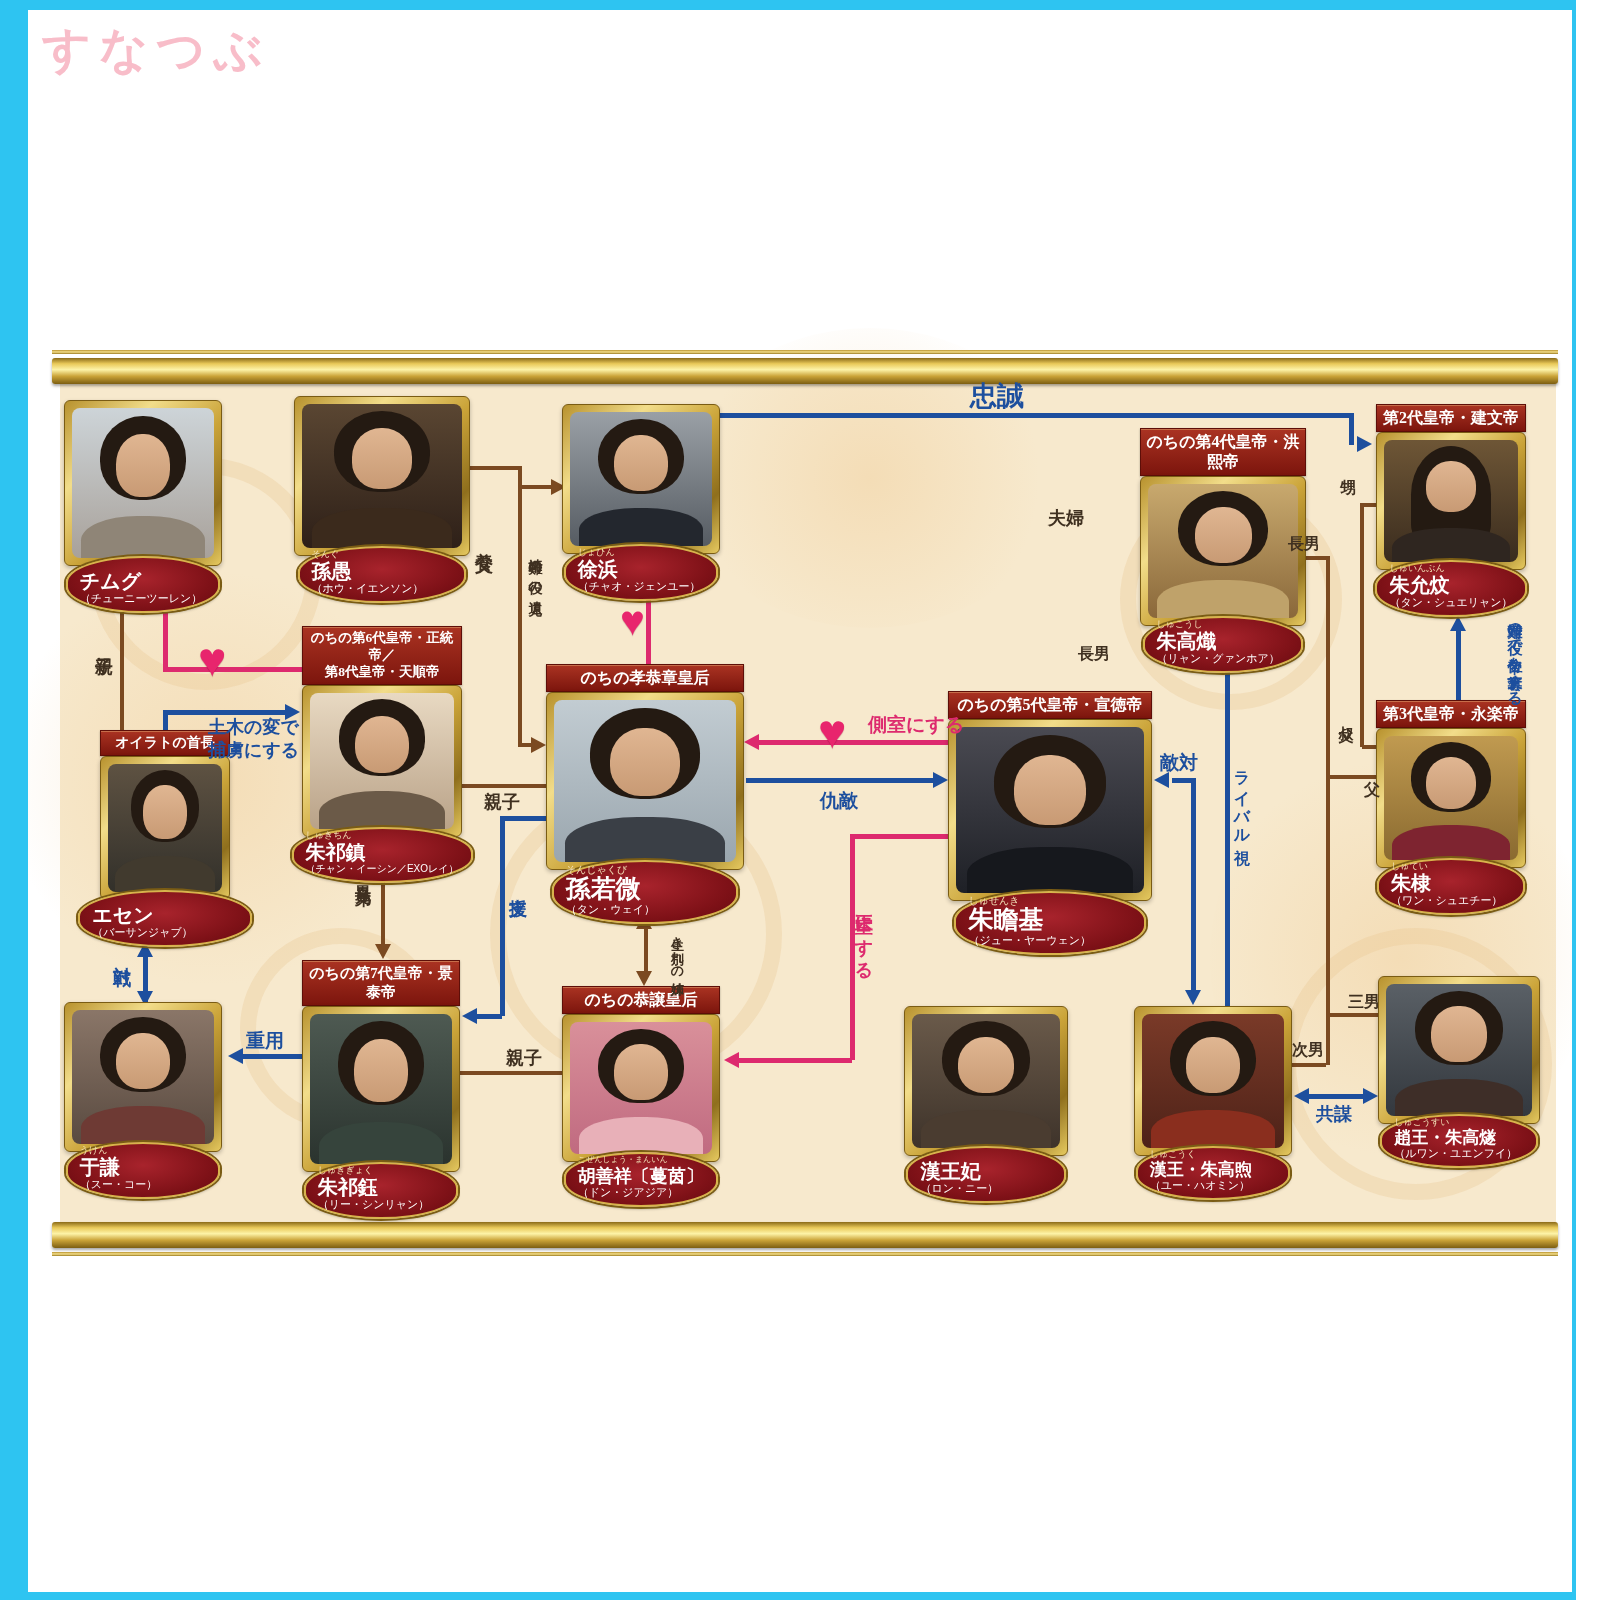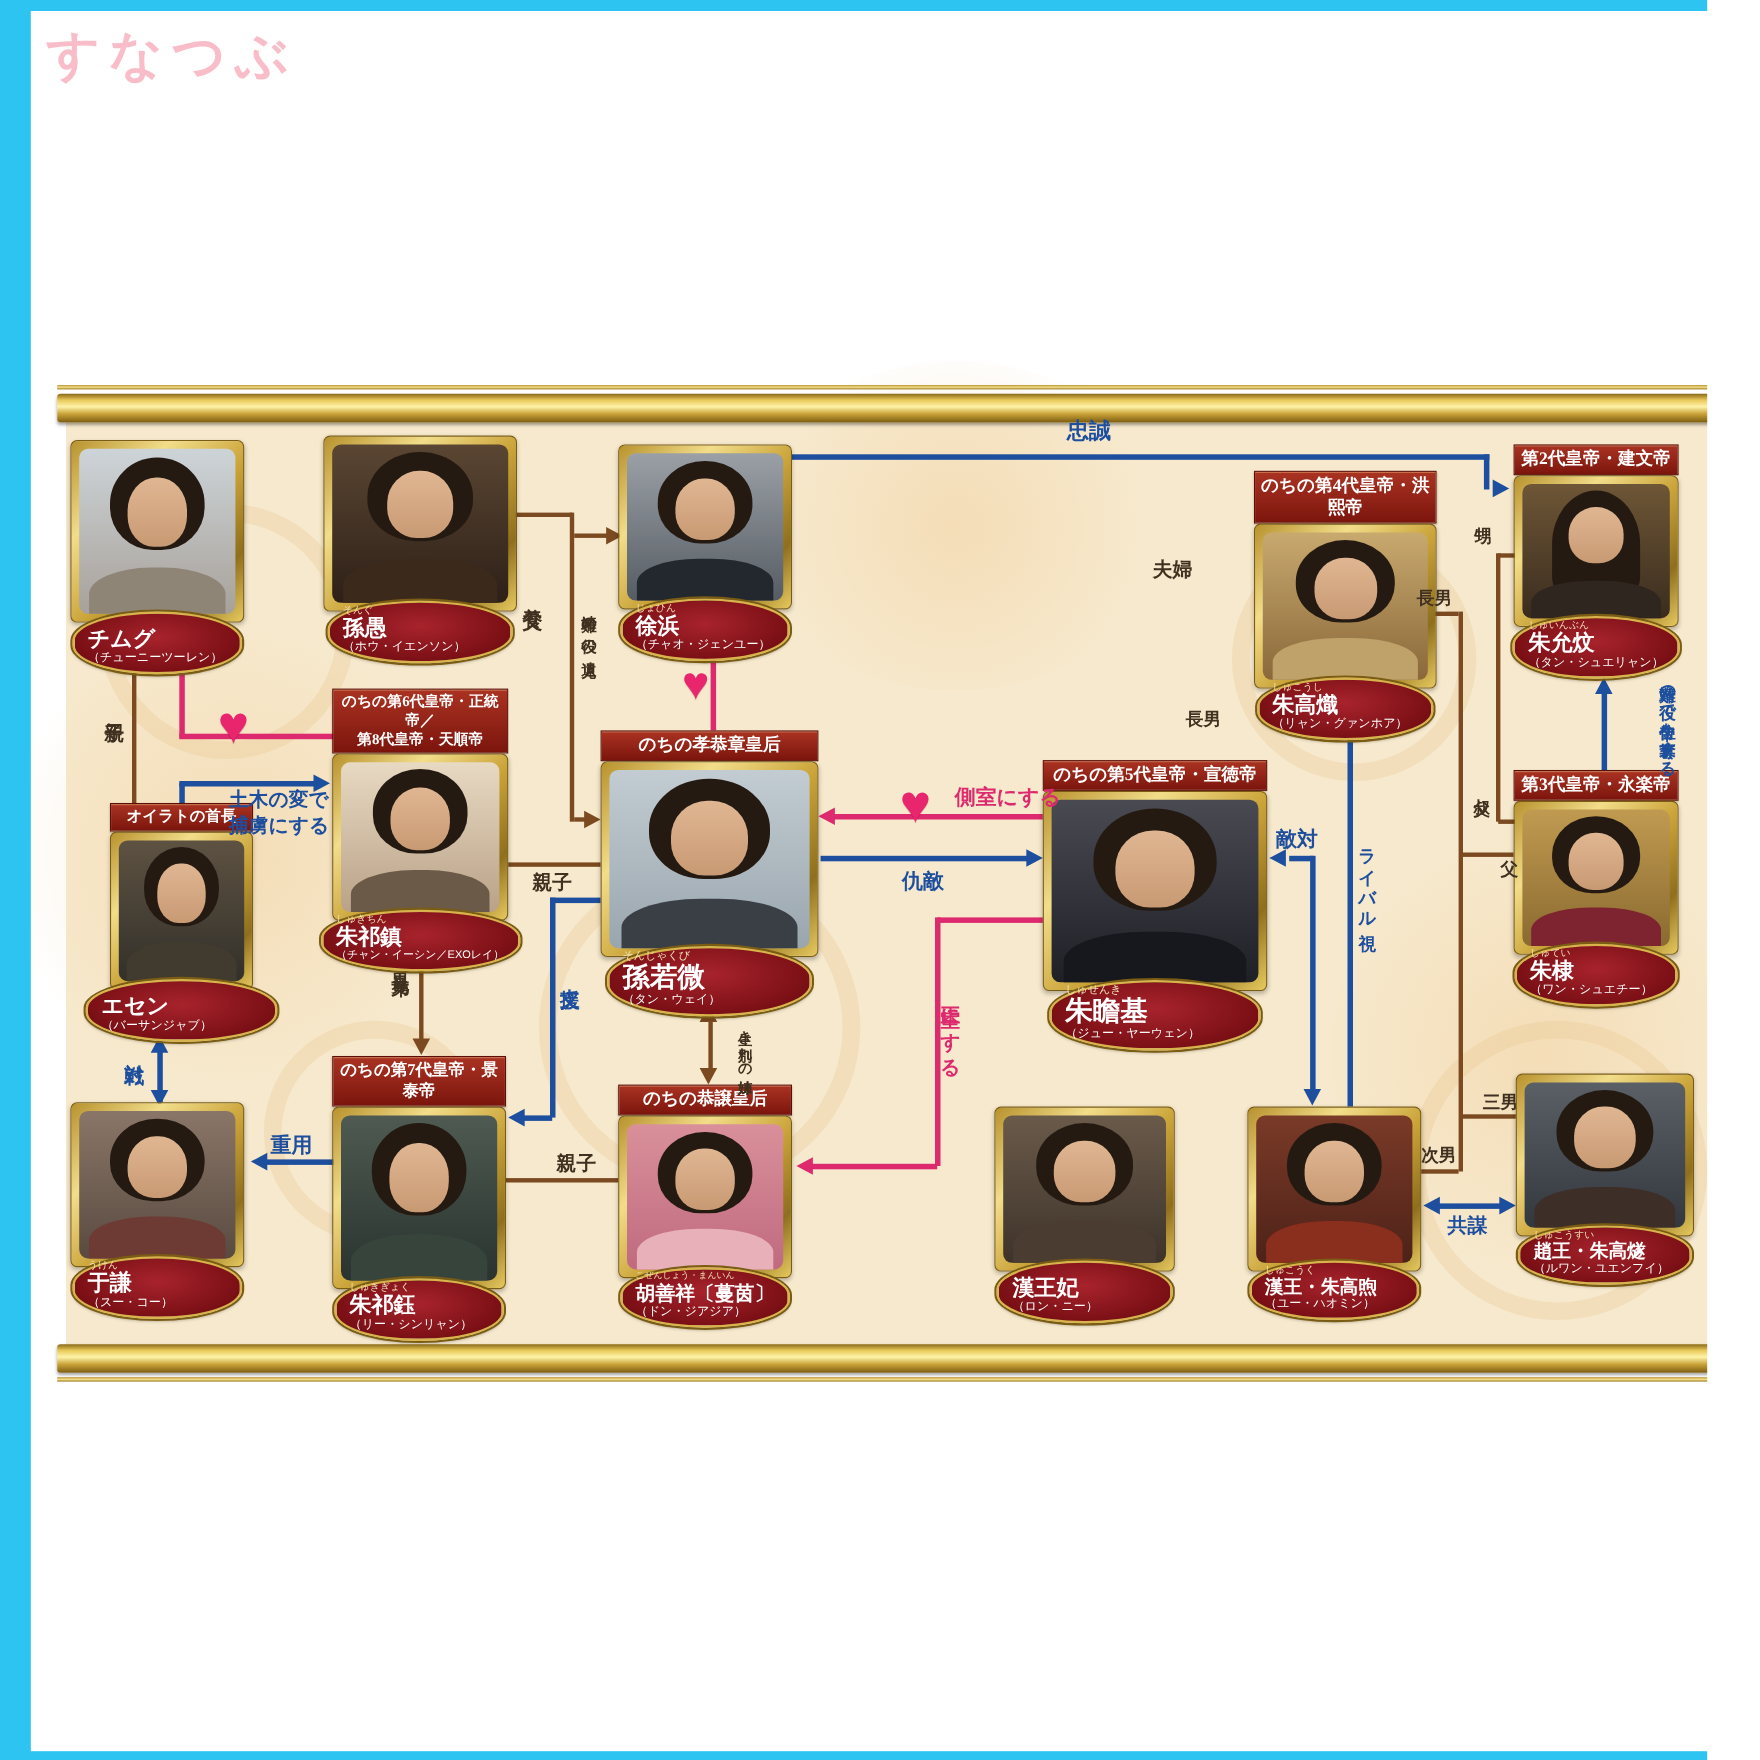--- a/index.html
+++ b/index.html
@@ -1,17 +1,17 @@
 <!DOCTYPE html>
 <html><head>
 <meta charset="utf-8">
 <style>
   html,body{margin:0;padding:0;}
   #stage{position:relative;width:1552px;height:1600px;background:#ffffff;overflow:hidden;
-         font-family:"Liberation Sans",sans-serif;}
+         font-family:"Liberation Sans",sans-serif;padding-left:24px;}
   
   .edge{position:absolute;background:#2ec4f1;z-index:9;}
   #edge-l{left:0;top:0;width:28px;height:1600px;}
   #edge-r{left:1572px;top:0;width:28px;height:1600px;}
   #edge-t{left:0;top:0;width:1600px;height:10px;}
   #edge-b{left:0;top:1592px;width:1600px;height:8px;}
   
   #wm{position:absolute;left:42px;top:18px;font-size:48px;font-weight:bold;
       color:rgba(246,172,188,.8);letter-spacing:8px;z-index:8;}
   
@@ -176,21 +176,21 @@
   <i class="ar l p" style="left:744px;top:734px;"></i>
   <i class="ln p" style="left:852px;top:834px;width:96px;height:5px;"></i>
   <i class="ln p" style="left:850px;top:834px;width:5px;height:226px;"></i>
   <i class="ln p" style="left:738px;top:1058px;width:114px;height:5px;"></i>
   <i class="ar l p" style="left:724px;top:1052px;"></i>
 
   <span class="heart" style="left:198px;top:636px;font-size:48px;">♥</span>
   <span class="heart" style="left:620px;top:600px;font-size:42px;">♥</span>
   <span class="heart" style="left:818px;top:708px;font-size:48px;">♥</span>
 
-  <span class="lbl blue" style="left:970px;top:378px;font-size:20px;font-family:Liberation Serif, serif;">忠誠</span>
+  <span class="lbl blue" style="left:970px;top:378px;font-size:27px;font-family:Liberation Serif, serif;">忠誠</span>
   <span class="lbl v" style="left:472px;top:538px;font-size:18px;">養父</span>
   <span class="lbl v" style="left:527px;top:548px;font-size:14px;height:112px;">靖難の役の遺児</span>
   <span class="lbl v" style="left:92px;top:642px;font-size:18px;">親子</span>
   <span class="lbl blue vwrap" style="left:208px;top:716px;width:98px;font-size:18px;line-height:1.25;">土木の変で捕虜にする</span>
   <span class="lbl v blue" style="left:110px;top:952px;font-size:18px;">対戦</span>
   <span class="lbl blue" style="left:246px;top:1028px;font-size:19px;">重用</span>
   <span class="lbl v" style="left:352px;top:872px;font-size:16px;">異母兄弟</span>
   <span class="lbl" style="left:484px;top:790px;font-size:18px;">親子</span>
   <span class="lbl v blue" style="left:506px;top:884px;font-size:18px;">支援</span>
   <span class="lbl v vwrap" style="left:652px;top:928px;width:34px;height:58px;font-size:13px;letter-spacing:0;">生き別れの姉妹</span>

